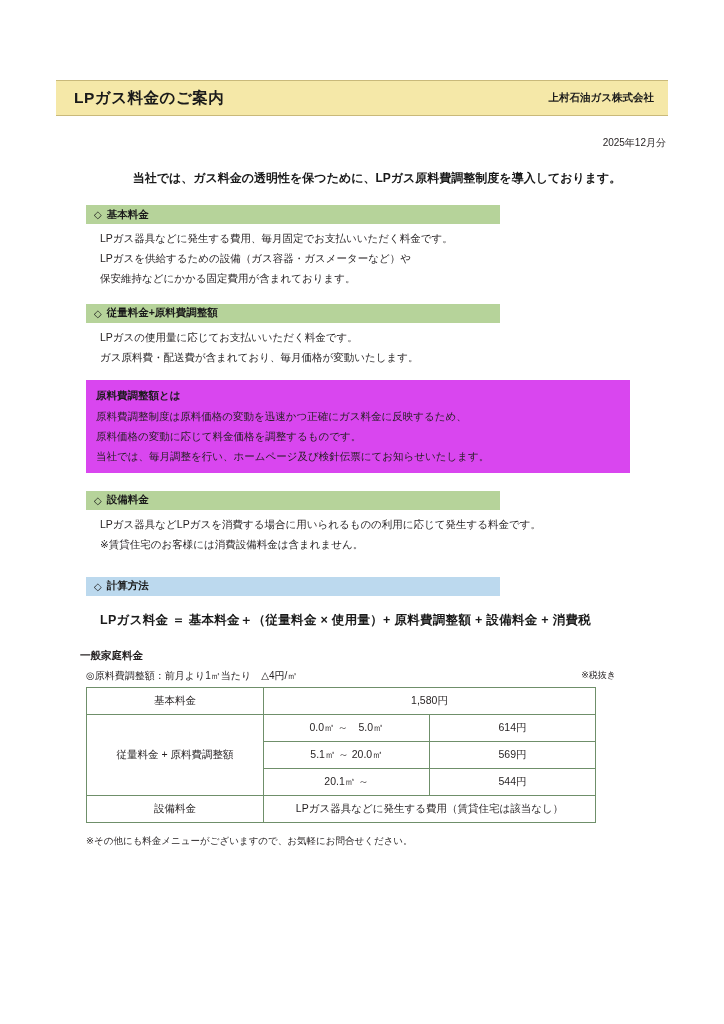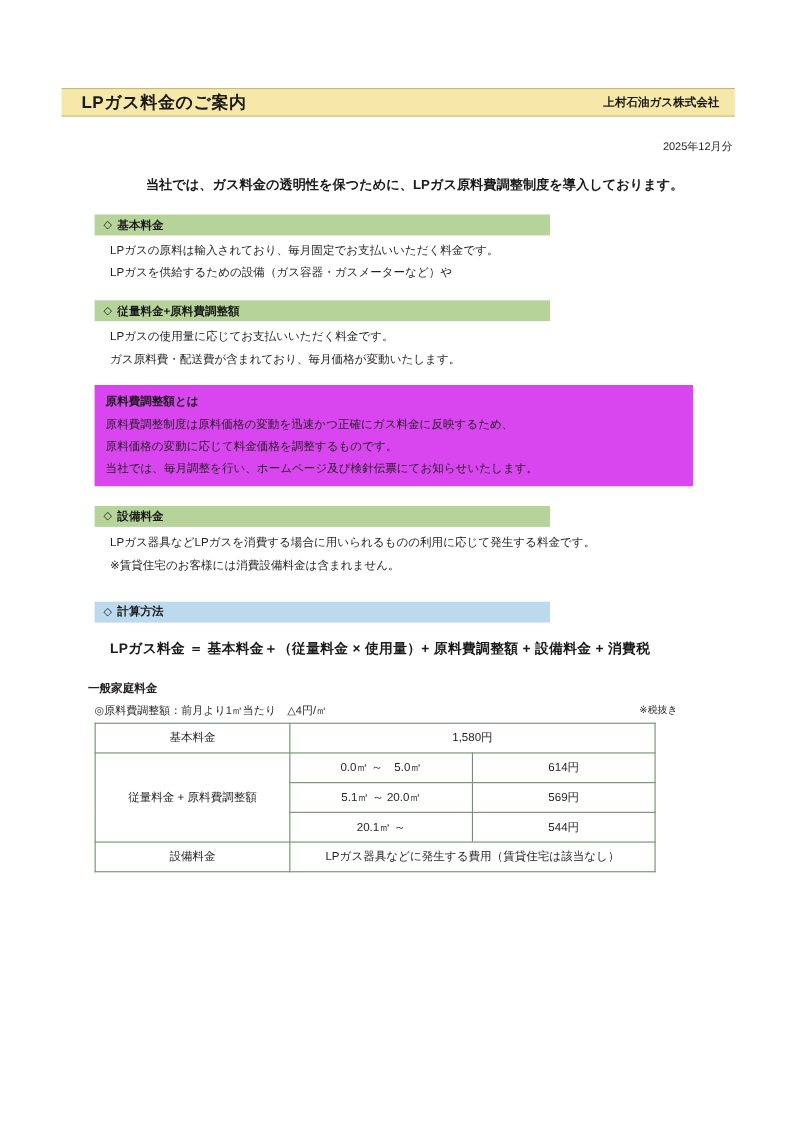--- a/index.html
+++ b/index.html
@@ -20,21 +20,21 @@
     width: 724px;
     height: 1024px;
     box-sizing: border-box;
     padding: 0 56px;
   }
 
   
   .title-bar {
     position: relative;
     margin-top: 80px;
-    height: 26px;
+    height: 36px;
     background: #f5e8a8;
     border-top: 1px solid #c9b97a;
     border-bottom: 1px solid #c9b97a;
     display: flex;
     align-items: center;
     justify-content: space-between;
     padding: 0 14px 0 18px;
     box-sizing: border-box;
   }
   .title-bar .doc-title {
@@ -204,22 +204,23 @@
   <div class="issue-date">2025年12月分</div>
 
   <div class="lead">当社では、ガス料金の透明性を保つために、LPガス原料費調整制度を導入しております。</div>
 
   <div class="section">
     <div class="bar green">
       <span class="diamond">◇</span>
       <span>基本料金</span>
     </div>
     <div class="body-lines">
-      <p>LPガスの原料は輸入されており、毎月固定でお支払いいただく料金です。</p>
+      <p>LPガス器具などに発生する費用、毎月固定でお支払いいただく料金です。</p>
       <p>LPガスを供給するための設備（ガス容器・ガスメーターなど）や</p>
+      <p>保安維持などにかかる固定費用が含まれております。</p>
     </div>
   </div>
 
   <div class="section">
     <div class="bar green">
       <span class="diamond">◇</span>
       <span>従量料金+原料費調整額</span>
     </div>
     <div class="body-lines">
       <p>LPガスの使用量に応じてお支払いいただく料金です。</p>
@@ -280,14 +281,15 @@
         <td class="range">20.1㎥ ～</td>
         <td class="price">544円</td>
       </tr>
       <tr>
         <td class="label">設備料金</td>
         <td class="wide" colspan="2">LPガス器具などに発生する費用（賃貸住宅は該当なし）</td>
       </tr>
     </tbody>
   </table>
 
+  <div class="footnote">※その他にも料金メニューがございますので、お気軽にお問合せください。</div>
 
 </div>
 
 </body></html>

